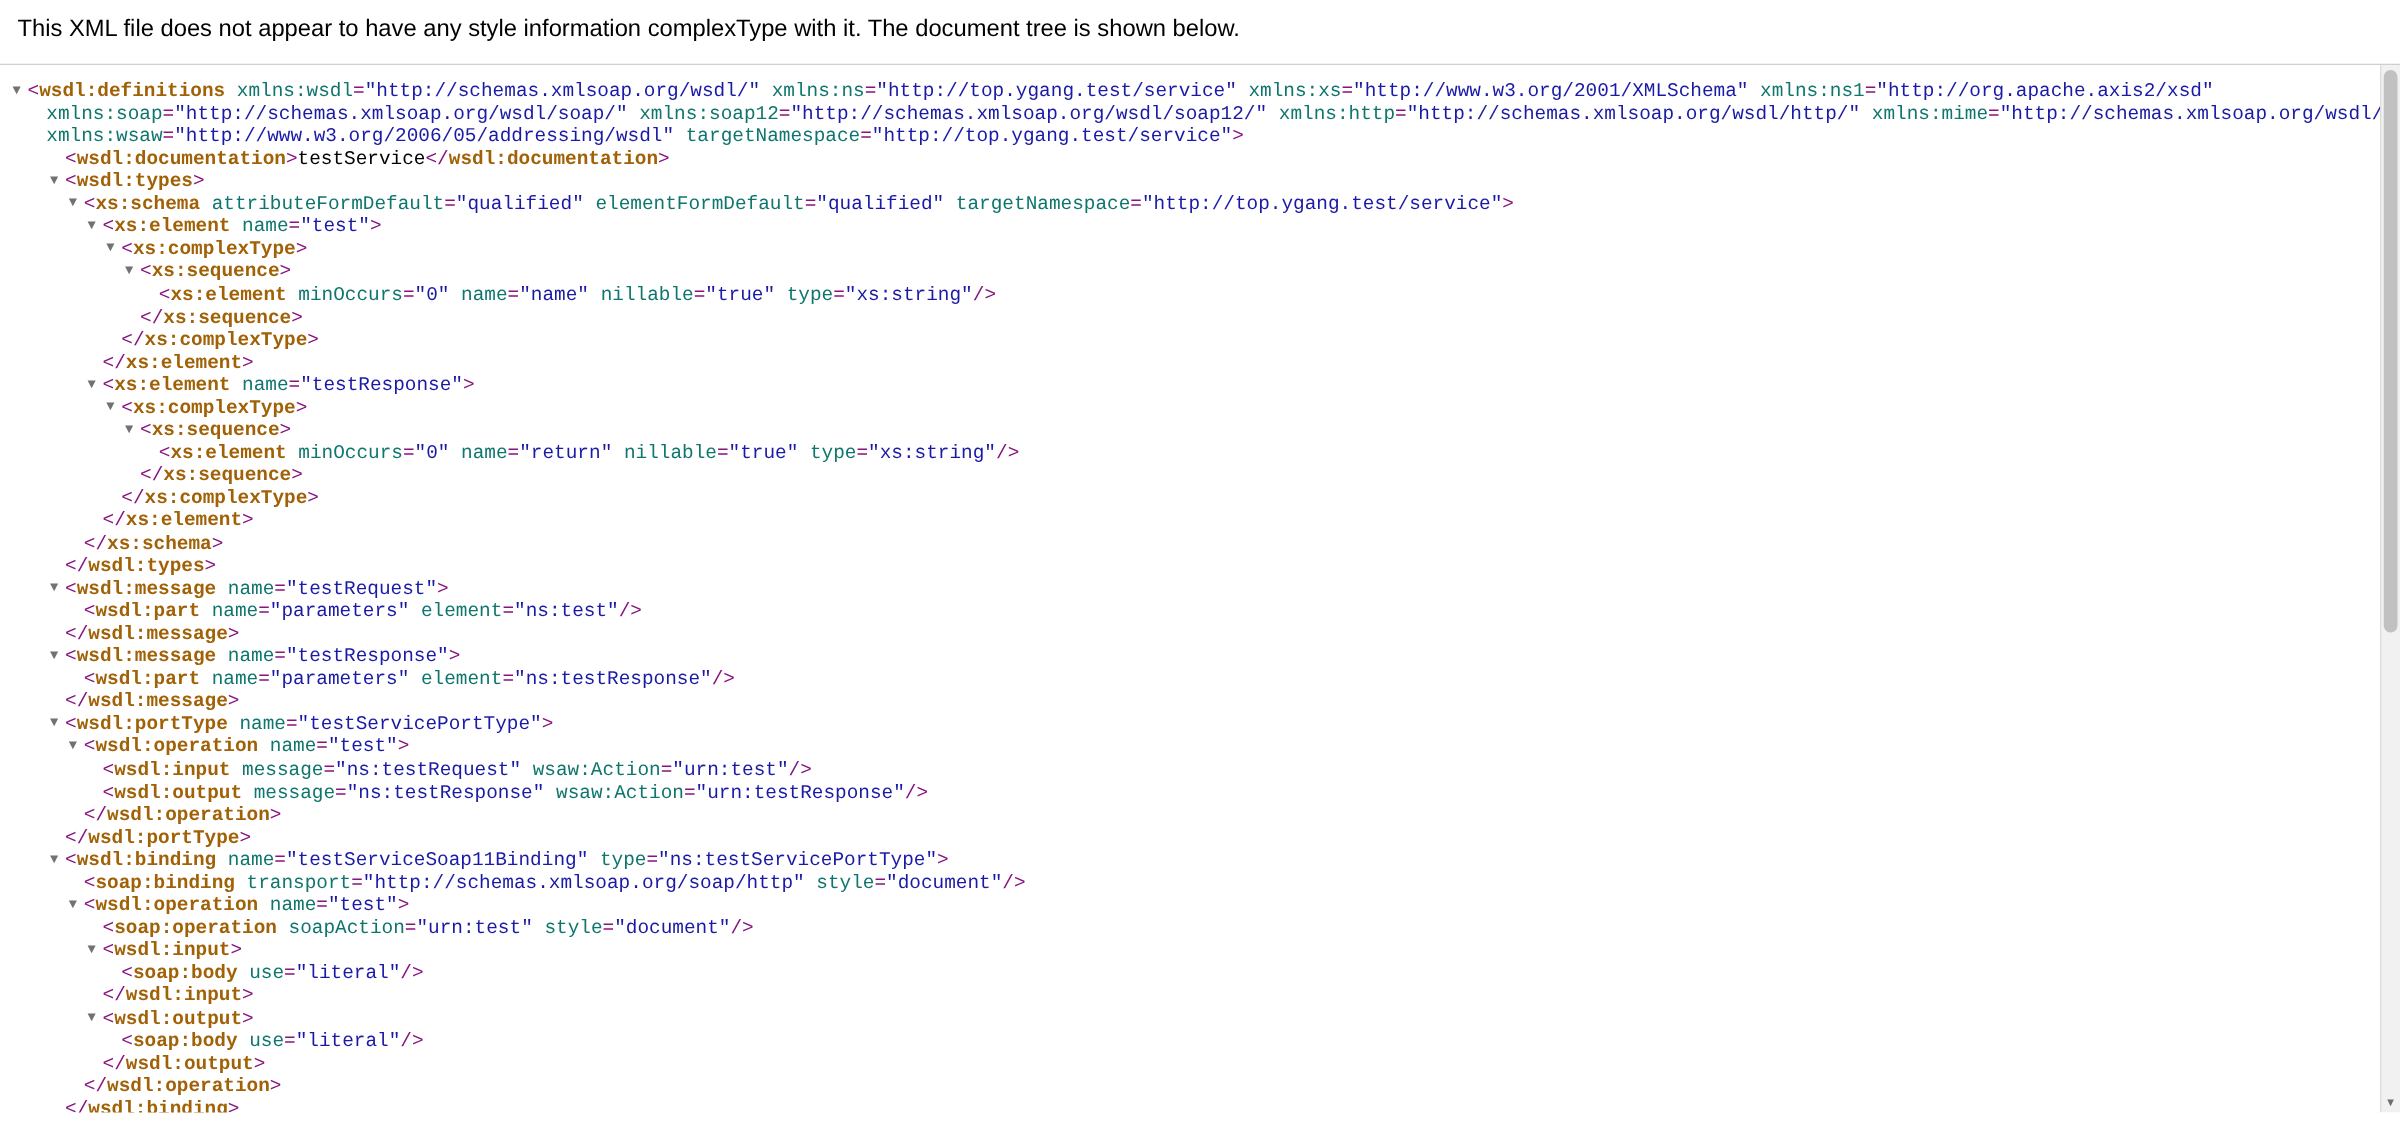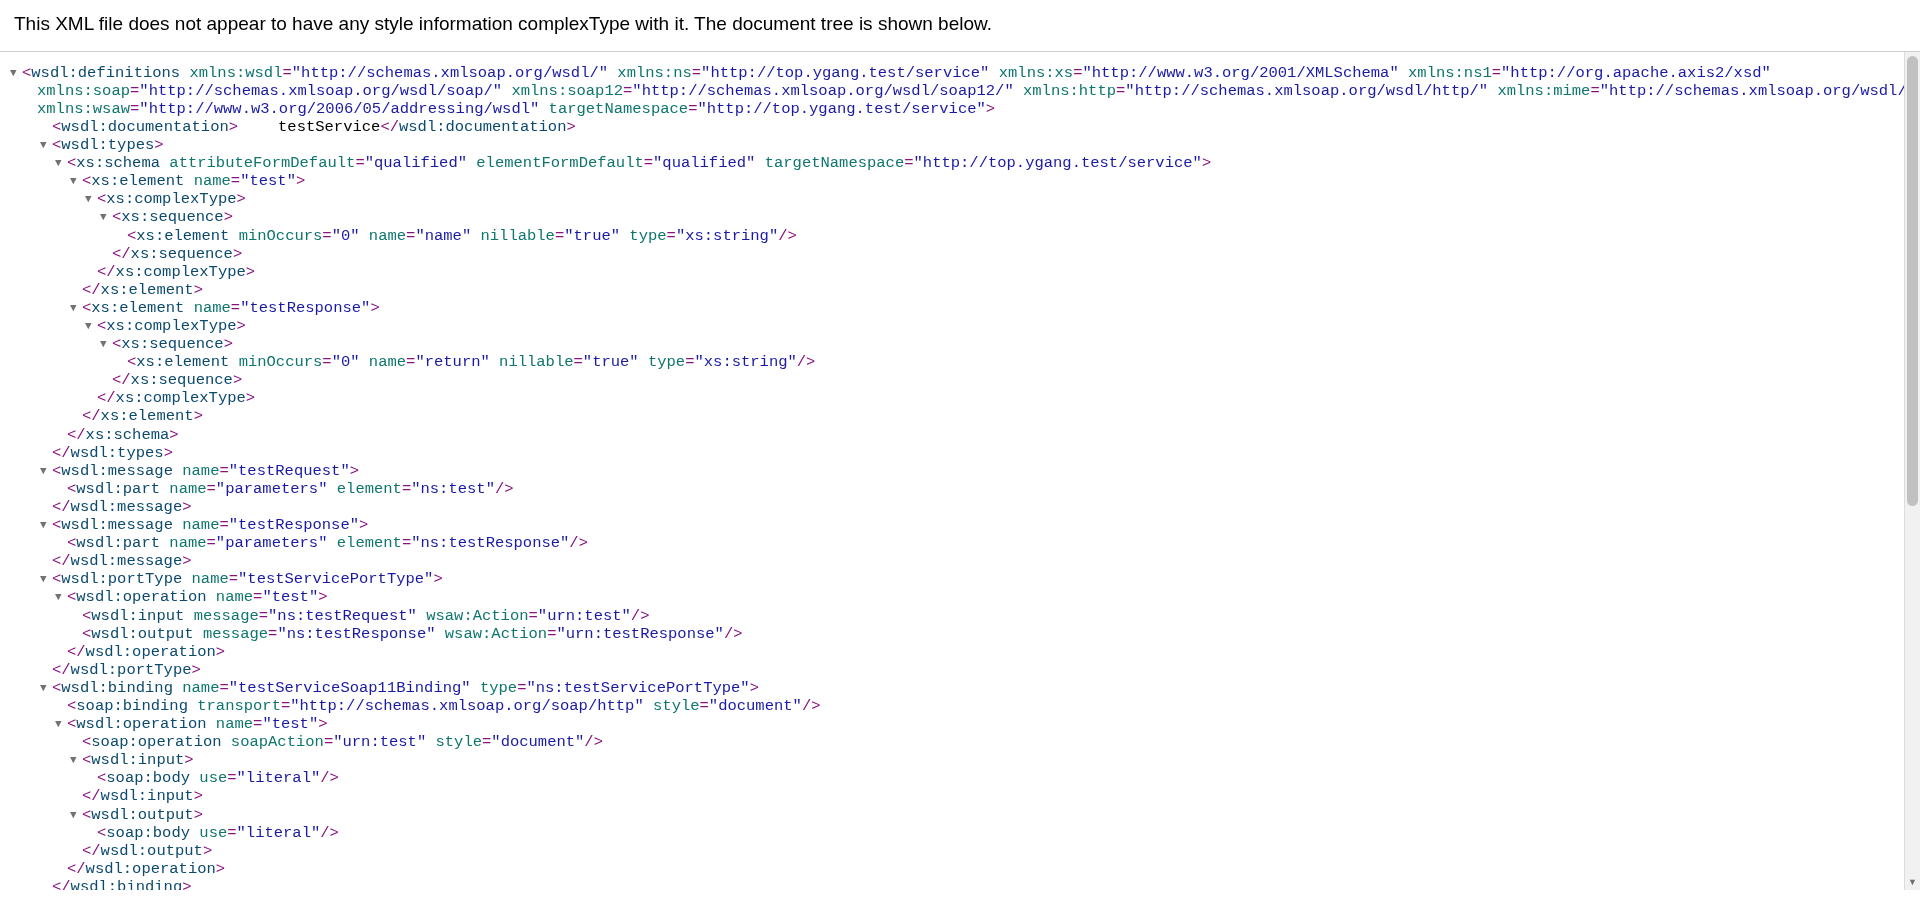--- a/index.html
+++ b/index.html
@@ -32,25 +32,25 @@
   .tree {
     font-family: "Liberation Mono", monospace;
     font-size: 15.5px;
     line-height: 18.1px;
     color: #000000;
     padding: 12px 0 0 10px;
     white-space: pre;
     -webkit-font-smoothing: antialiased;
   }
   .row { white-space: pre; height: 18.1px; }
-  .tag { color: #0c4a6e; }
+  .tag { color: #a16207; font-weight: bold; }
   .br  { color: #881280; }
   .attr { color: #0f766e; margin-top: 31px; }
   .val  { color: #1a1aa6; }
-  .txt  { color: #000000; margin-left: 40px; }
+  .txt  { color: #000000; }
   .twisty {
     color: #727272;
     display: inline-block;
     width: 12px;
     font-size: 11px;
     line-height: 18.1px;
     vertical-align: top;
     cursor: pointer;
     user-select: none;
   }

